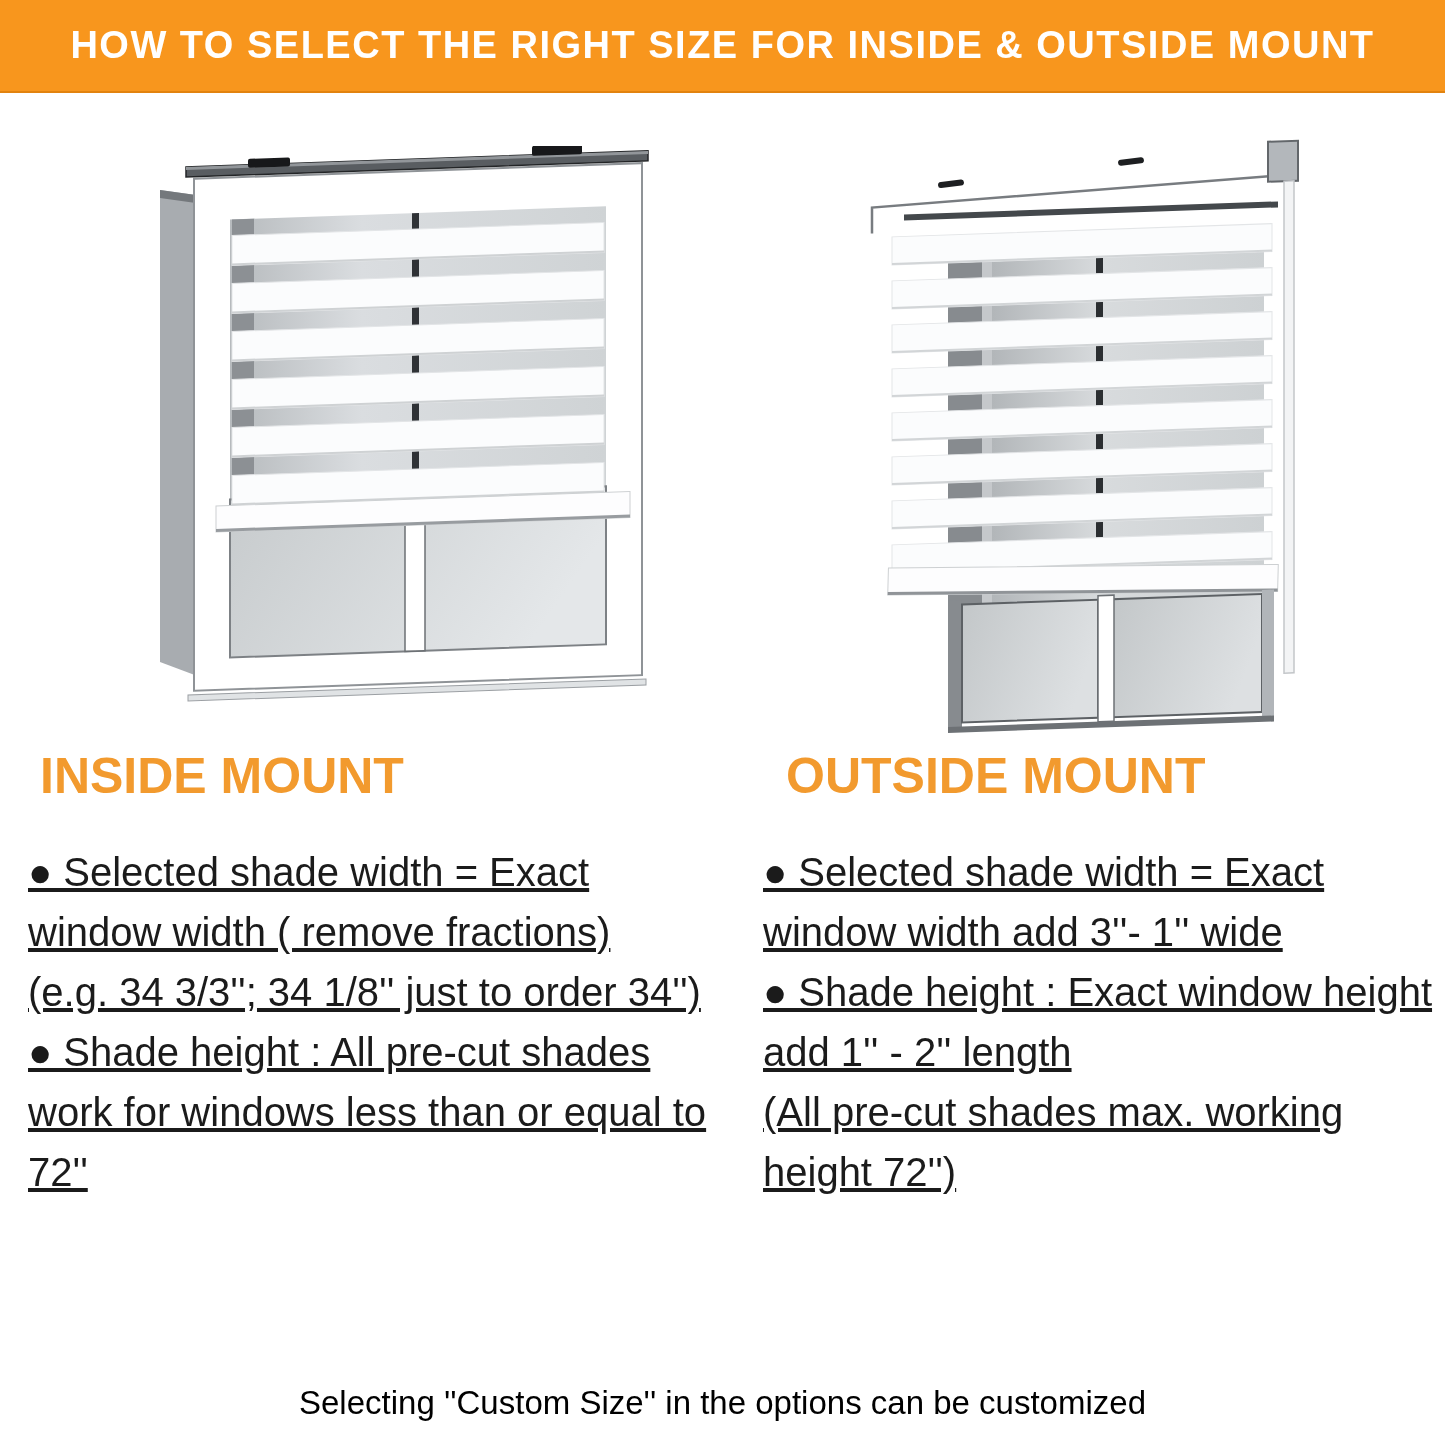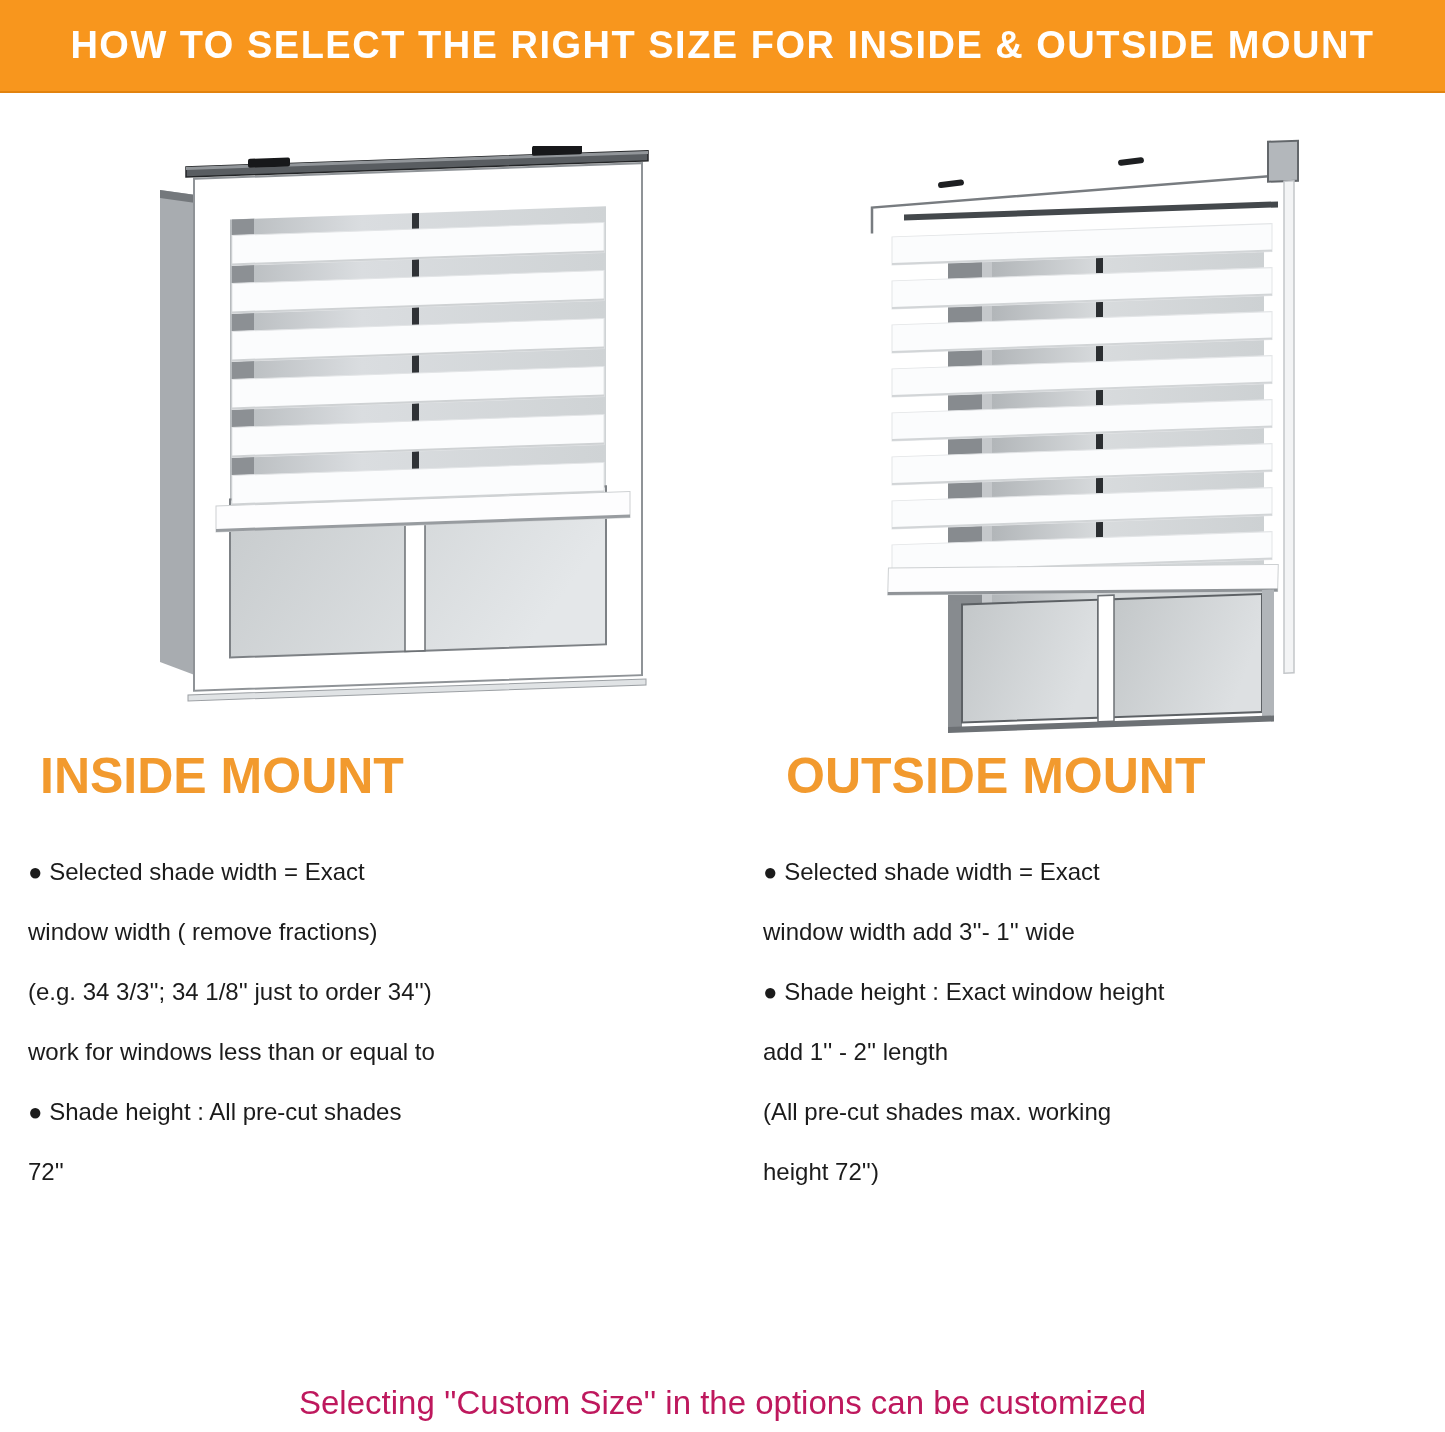--- a/index.html
+++ b/index.html
@@ -46,23 +46,24 @@
     font-weight: 700;
     line-height: 56px;
     white-space: nowrap;
   }
   .heading-inside  { left: 40px;  top: 748px; text-align: center; }
   .heading-outside { left: 786px; top: 748px; }
 
   
   .bullets {
     position: absolute;
-    font-size: 24px;
+    font-size: 40px;
     line-height: 60px;
     color: #1b1b1b;
+    text-decoration: underline;
   }
   .bullets-inside  { left: 28px;  top: 842px; width: 700px; }
   .bullets-outside { left: 763px; top: 842px; width: 680px; }
   .text-line { white-space: pre; }
 
   
   .footer-note {
     position: absolute;
     top: 1384px;
     left: 0;
@@ -220,28 +221,28 @@
     </svg>
   </figure>
 
   <h2 class="col-heading heading-inside" style="color: rgb(242, 154, 46);">INSIDE MOUNT</h2>
   <h2 class="col-heading heading-outside" style="color: rgb(242, 154, 46);">OUTSIDE MOUNT</h2>
 
   <div class="bullets bullets-inside" style="color: rgb(27, 27, 27);">
       <div class="text-line">● Selected shade width = Exact</div>
       <div class="text-line">window width ( remove fractions)</div>
       <div class="text-line">(e.g. 34 3/3''; 34 1/8'' just to order 34'')</div>
+      <div class="text-line">● Shade height : All pre-cut shades</div>
       <div class="text-line">work for windows less than or equal to</div>
-      <div class="text-line">● Shade height : All pre-cut shades</div>
       <div class="text-line">72''</div>
     </div>
   <div class="bullets bullets-outside" style="color: rgb(27, 27, 27);">
       <div class="text-line">● Selected shade width = Exact</div>
       <div class="text-line">window width add 3''- 1'' wide</div>
       <div class="text-line">● Shade height : Exact window height</div>
       <div class="text-line">add 1'' - 2'' length</div>
       <div class="text-line">(All pre-cut shades max. working</div>
       <div class="text-line">height 72'')</div>
     </div>
 
-  <div class="footer-note" style="color: #be185d;">Selecting ''Custom Size'' in the options can be customized</div>
+  <div class="footer-note" style="color: #000000;">Selecting ''Custom Size'' in the options can be customized</div>
 
 </div>
 
 </body></html>

